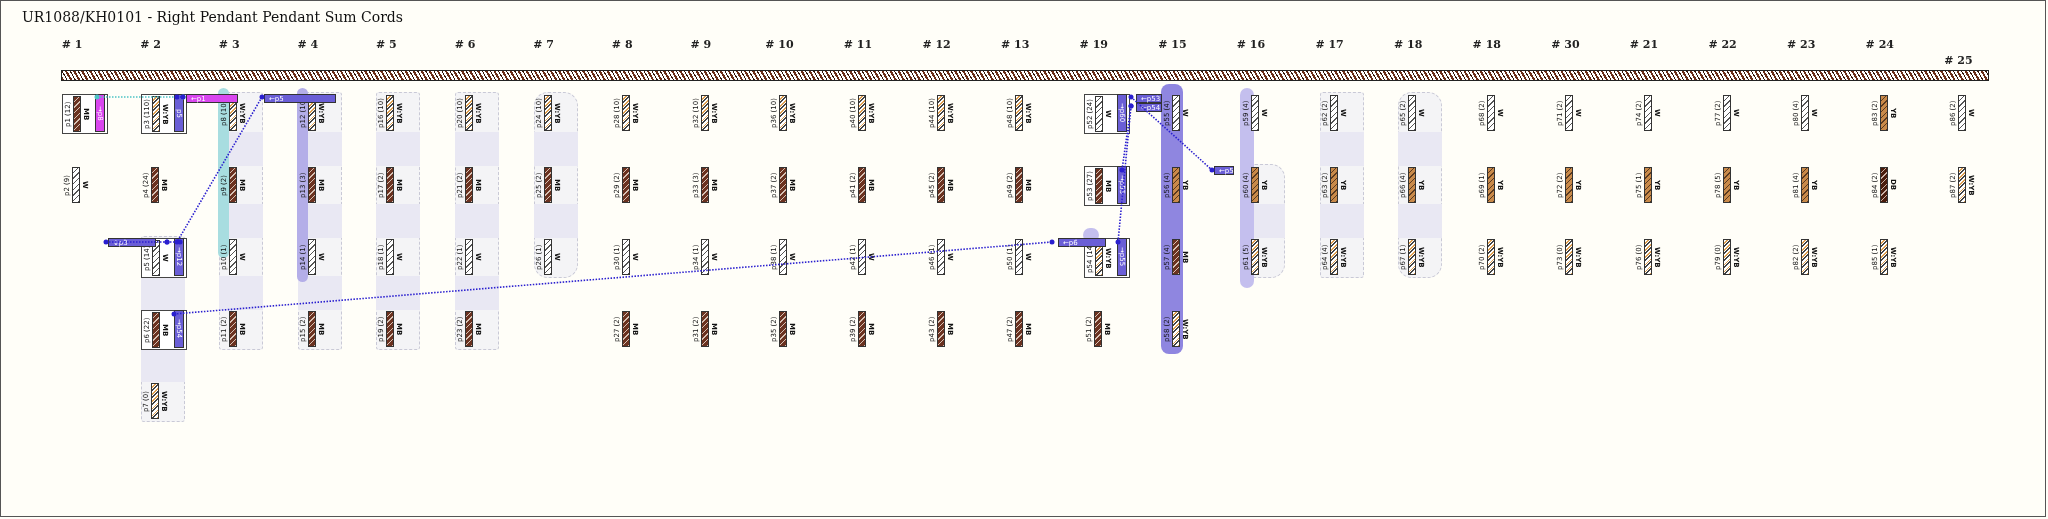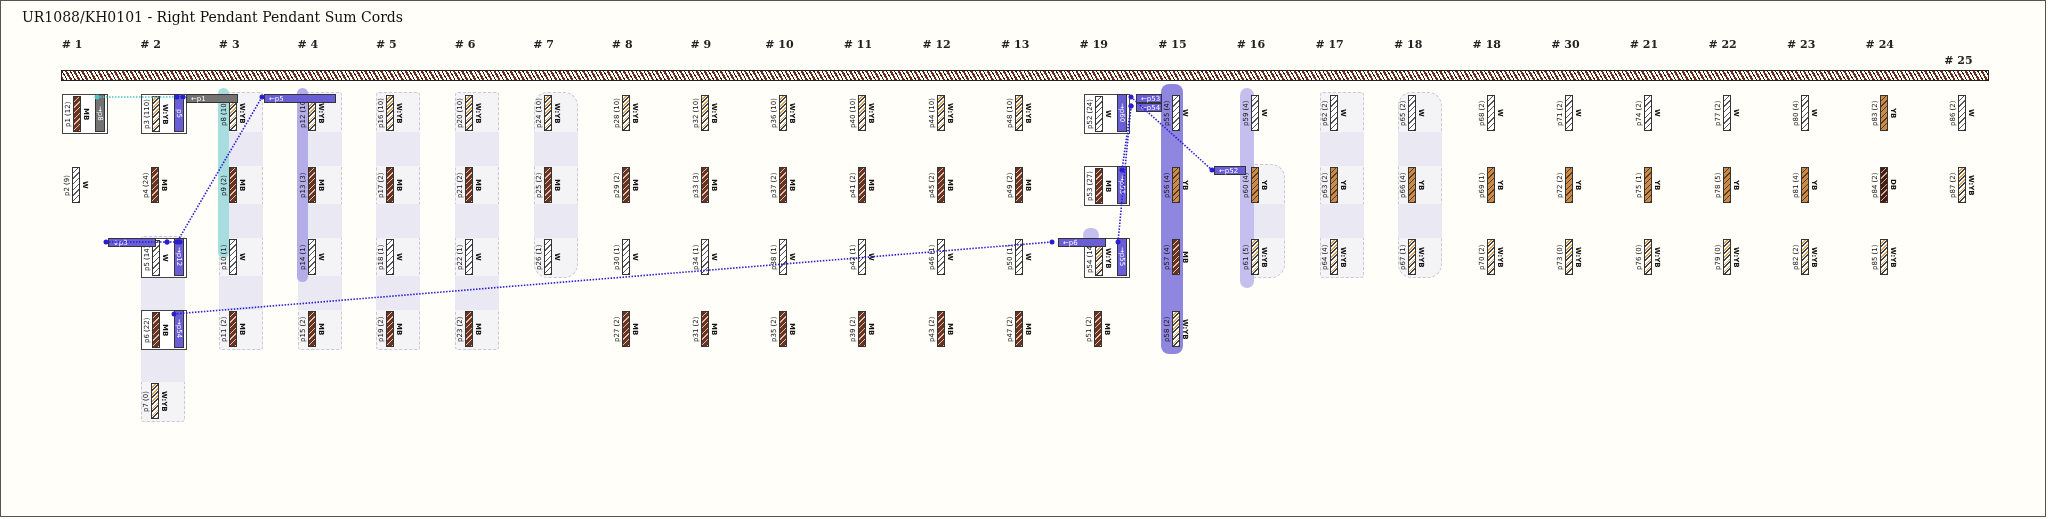--- a/index.html
+++ b/index.html
@@ -18,21 +18,21 @@
   .cord .rope{position:absolute;left:10px;top:1px;width:8px;height:36px;border:1px solid #333;box-sizing:border-box;}
   .cord .clr{position:absolute;left:18px;top:0;width:10px;height:38px;writing-mode:vertical-rl;font-size:7px;font-weight:bold;line-height:10px;text-align:center;color:#111;white-space:nowrap;}
   .rope.W{background:repeating-linear-gradient(135deg,#fff 0 3px,#555 3px 4px);}
   .rope.MB{background:repeating-linear-gradient(135deg,#6b3220 0 3px,#d8c3b6 3px 4px);}
   .rope.YB{background:repeating-linear-gradient(135deg,#c98a4a 0 3px,#5a3a20 3px 4px);}
   .rope.DB{background:repeating-linear-gradient(135deg,#4a1c0c 0 3px,#c9b0a4 3px 4px);}
   .rope.WYB{background:repeating-linear-gradient(135deg,#fff 0 2px,#e0a050 2px 3px,#fff 3px 4px,#444 4px 5px);}
   .boxed{border:1px solid #444;background:#fff;}
   .sumtag{position:absolute;height:9px;font-size:7px;line-height:9px;color:#fff;padding-left:4px;box-sizing:border-box;border:1px solid #333;white-space:nowrap;}
   .sumtag.v{width:10px;writing-mode:vertical-rl;text-align:center;padding:0;}
-  .teal{background:#737373;}
+  .teal{background:#d946ef;}
   .purple{background:#6a5ed6;}
   svg.links{position:absolute;left:0;top:0;pointer-events:none;}
 </style>
 </head>
 <body>
 
 <div class="frame"></div>
 <div class="title">UR1088/KH0101 - Right Pendant Pendant Sum Cords</div>
 <div id="heads">
     <div class="colhead" style="left: 72px;"># 1</div>
@@ -543,21 +543,21 @@
     <div class="sumtag v purple" style="left: 173.6px; top: 310px; height: 38px;">→p54</div>
     <div class="sumtag v purple" style="left: 1116.8px; top: 94px; height: 38px;">→p60</div>
     <div class="sumtag v purple" style="left: 1116.8px; top: 166px; height: 38px;">→p55</div>
     <div class="sumtag v purple" style="left: 1116.8px; top: 238px; height: 38px;">→p55</div>
     <div class="sumtag teal" style="left: 186px; top: 94px; width: 52px;">←p1</div>
     <div class="sumtag purple" style="left: 264px; top: 94px; width: 72px;">←p5</div>
     <div class="sumtag purple" style="left: 108px; top: 238px; width: 48px;">↓p3</div>
     <div class="sumtag purple" style="left: 1058px; top: 238px; width: 48px;">←p6</div>
     <div class="sumtag purple" style="left: 1136px; top: 94px; width: 26px;">←p53</div>
     <div class="sumtag purple" style="left: 1136px; top: 103px; width: 26px;">←p54</div>
-    <div class="sumtag purple" style="left: 1214px; top: 166px; width: 32px;">←p52</div>
+    <div class="sumtag purple" style="left: 1214px; top: 166px; width: 20px;">←p52</div>
   </div>
 <svg class="links" id="links" width="2048" height="519">
     <line x1="97" y1="97" x2="183" y2="97" stroke="#4dc4c4" stroke-width="1.6" stroke-dasharray="1.5 1.5"></line>
     <circle cx="97" cy="97" r="2.5" fill="#4dc4c4"></circle>
     <circle cx="183" cy="97" r="2.5" fill="#4dc4c4"></circle>
     <line x1="177" y1="97" x2="183" y2="97" stroke="#2a1fcf" stroke-width="1.6" stroke-dasharray="1.5 1.5"></line>
     <circle cx="177" cy="97" r="2.5" fill="#2a1fcf"></circle>
     <circle cx="183" cy="97" r="2.5" fill="#2a1fcf"></circle>
     <line x1="262" y1="97" x2="177" y2="242" stroke="#2a1fcf" stroke-width="1.6" stroke-dasharray="1.5 1.5"></line>
     <circle cx="262" cy="97" r="2.5" fill="#2a1fcf"></circle>

